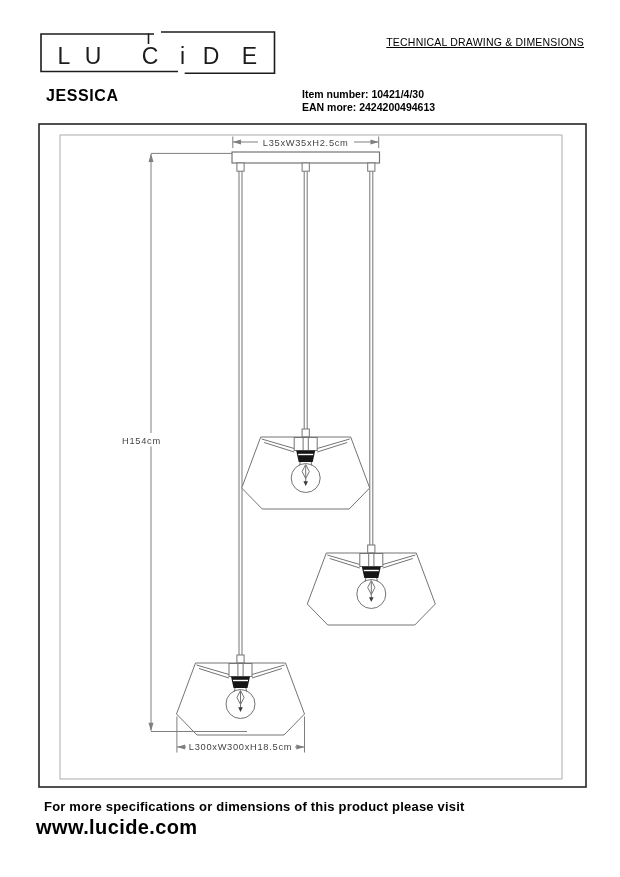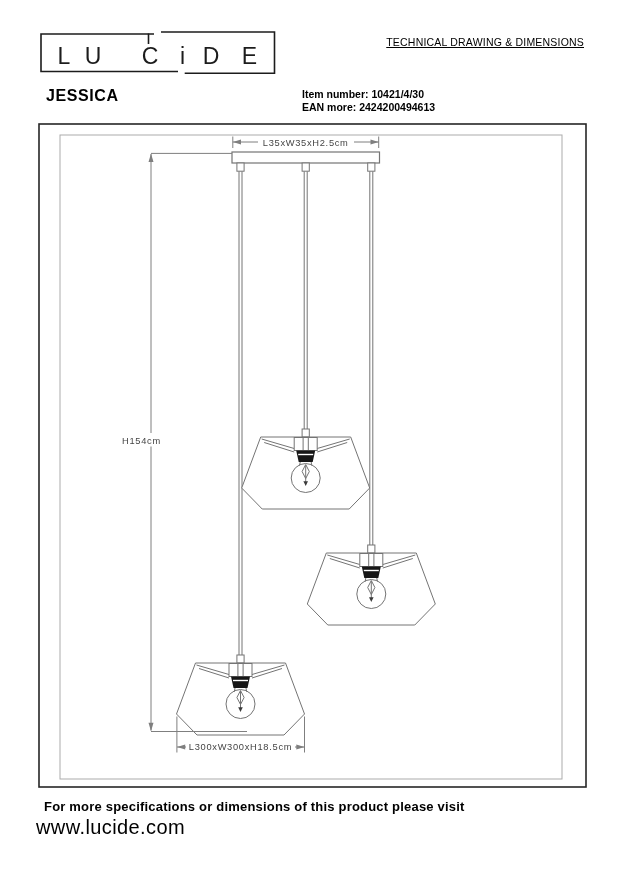--- a/index.html
+++ b/index.html
@@ -3,21 +3,21 @@
 <meta charset="utf-8">
 <style>
   html,body{margin:0;padding:0;background:#fff;}
   .page{position:relative;width:620px;height:877px;background:#fff;overflow:hidden;
         font-family:"Liberation Sans","DejaVu Sans",sans-serif;color:#000;}
   .abs{position:absolute;}
   .doc-type{right:36px;top:36px;font-size:10.5px;letter-spacing:.2px;white-space:nowrap;text-decoration:underline;}
   .product-name{left:46px;top:87px;font-size:16px;font-weight:bold;letter-spacing:.6px;}
   .item-block{left:302px;top:88px;font-size:10.5px;font-weight:bold;line-height:12.5px;white-space:nowrap;}
   .footer-note{left:36px;top:799px;font-size:13px;font-weight:bold;letter-spacing:.2px;margin-left:8px;}
-  .footer-site{left:36px;top:816px;font-size:20px;font-weight:normal;letter-spacing:.4px;}
+  .footer-site{left:36px;top:816px;font-size:20px;font-weight:bold;letter-spacing:.4px;}
   svg text{font-family:"Liberation Sans","DejaVu Sans",sans-serif;}
   .dim-text{font-size:9.3px;fill:#454545;letter-spacing:.7px;}
   .logo-text{font-size:23px;fill:#1c1c1c;}
 </style>
 </head>
 <body>
 
 <div class="page">
 
   <svg class="abs" style="left:40px;top:30px;" width="240" height="48" viewBox="0 0 240 48">

